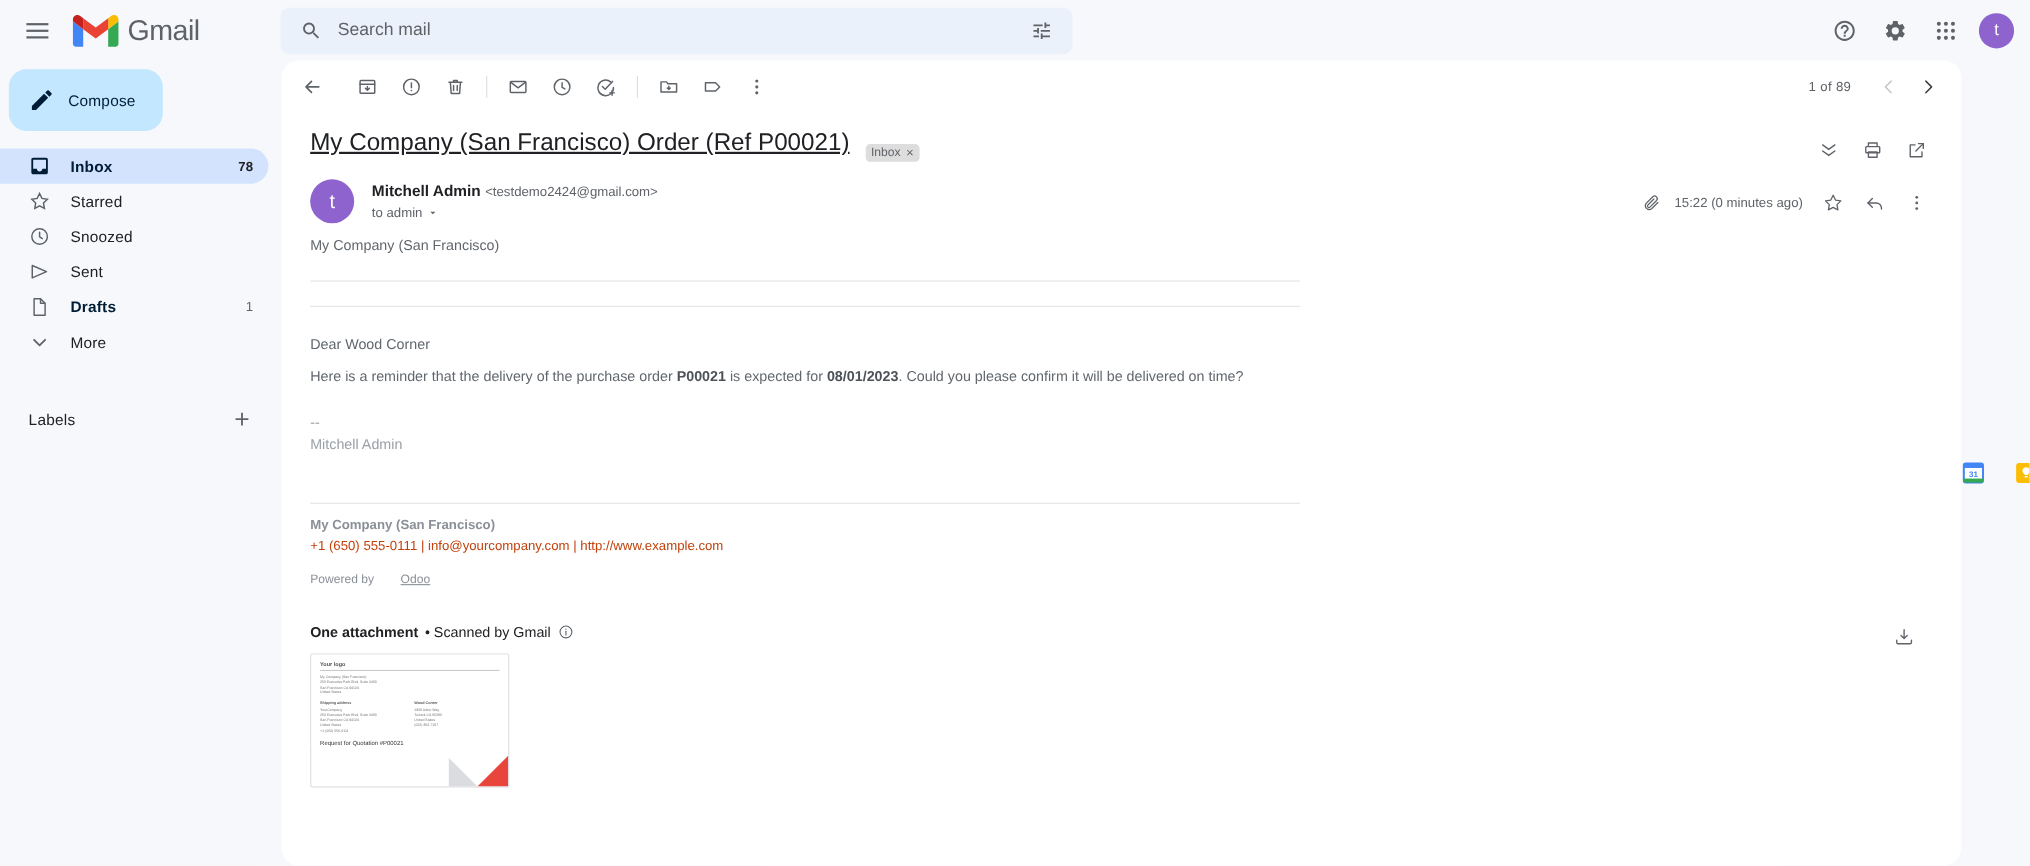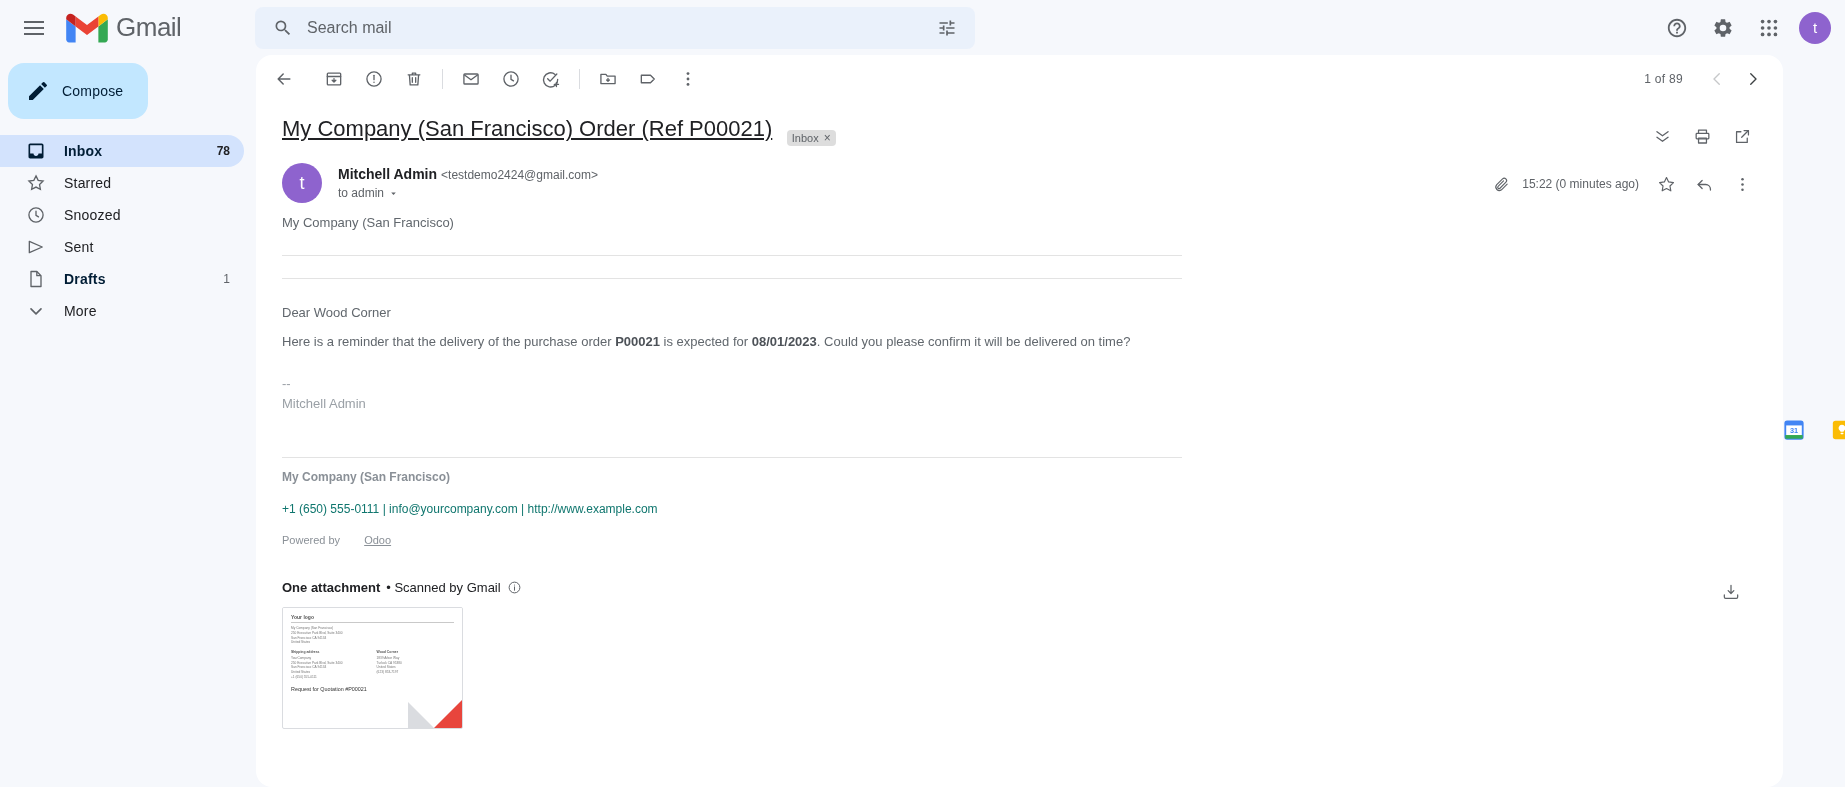--- a/index.html
+++ b/index.html
@@ -170,21 +170,21 @@
   
   .bodywrap { padding: 10px 24px 0 26px; }
   .bodyinner { max-width: 900px; }
   .b-line { font-size: 13px; color: #61676d; line-height: 1.5; }
   .b-hr { border: none; border-top: 1px solid #e3e3e3; margin: 22px 0; }
   .b-hr.tight { margin: 18px 0 24px 0; }
   .b-para { font-size: 13px; color: #61676d; margin-top: 10px; line-height: 1.5; }
   .b-para b { color: #4d5258; font-weight: 700; }
   .b-sig { font-size: 13px; color: #9aa0a6; line-height: 1.6; }
   .b-foot-name { font-size: 12px; color: #8a9097; font-weight: 700; }
-  .b-foot-line { font-size: 12px; color: #0f766e; margin-top: 18px; }
+  .b-foot-line { font-size: 12px; color: #c2410c; margin-top: 5px; }
   .b-powered { font-size: 11px; color: #8a9097; margin-top: 18px; }
   .b-powered u { cursor: pointer; margin-left: 21px; }
 
   
   .att-sec { padding: 34px 24px 0 26px; position: relative; }
   .att-head { display: flex; align-items: center; gap: 6px; }
   .att-title { font-size: 13px; color: #202124; font-weight: 700; }
   .att-sub { font-size: 13px; color: #202124; }
   .att-download {
     position: absolute; right: 34px; top: 28px;
@@ -351,20 +351,28 @@
 
       <div class="navitem">
         <svg class="navicon" viewBox="0 0 24 24" fill="none" stroke="#5f6368" stroke-width="2" stroke-linecap="round" stroke-linejoin="round">
             <path d="M6 9.5l6 6 6-6"></path>
           </svg>
         <span class="nlabel">More</span>
         <span class="ncount"></span>
       </div>
     </div>
 
+    <div class="labels-head">
+      <span class="lh-title">Labels</span>
+      <div class="plusbtn">
+        <svg width="20" height="20" viewBox="0 0 24 24" fill="#5f6368">
+            <path d="M19 13h-6v6h-2v-6H5v-2h6V5h2v6h6v2z"></path>
+          </svg>
+      </div>
+    </div>
   </div>
 
   <div class="mainpane">
 
     <div class="mtoolbar">
       <div class="mbtn">
         <svg width="20" height="20" viewBox="0 0 24 24" fill="none" stroke="#5f6368" stroke-width="1.8" stroke-linecap="round" stroke-linejoin="round">
             <path d="M19 12H5M11 6l-6 6 6 6"></path>
           </svg>
       </div>

